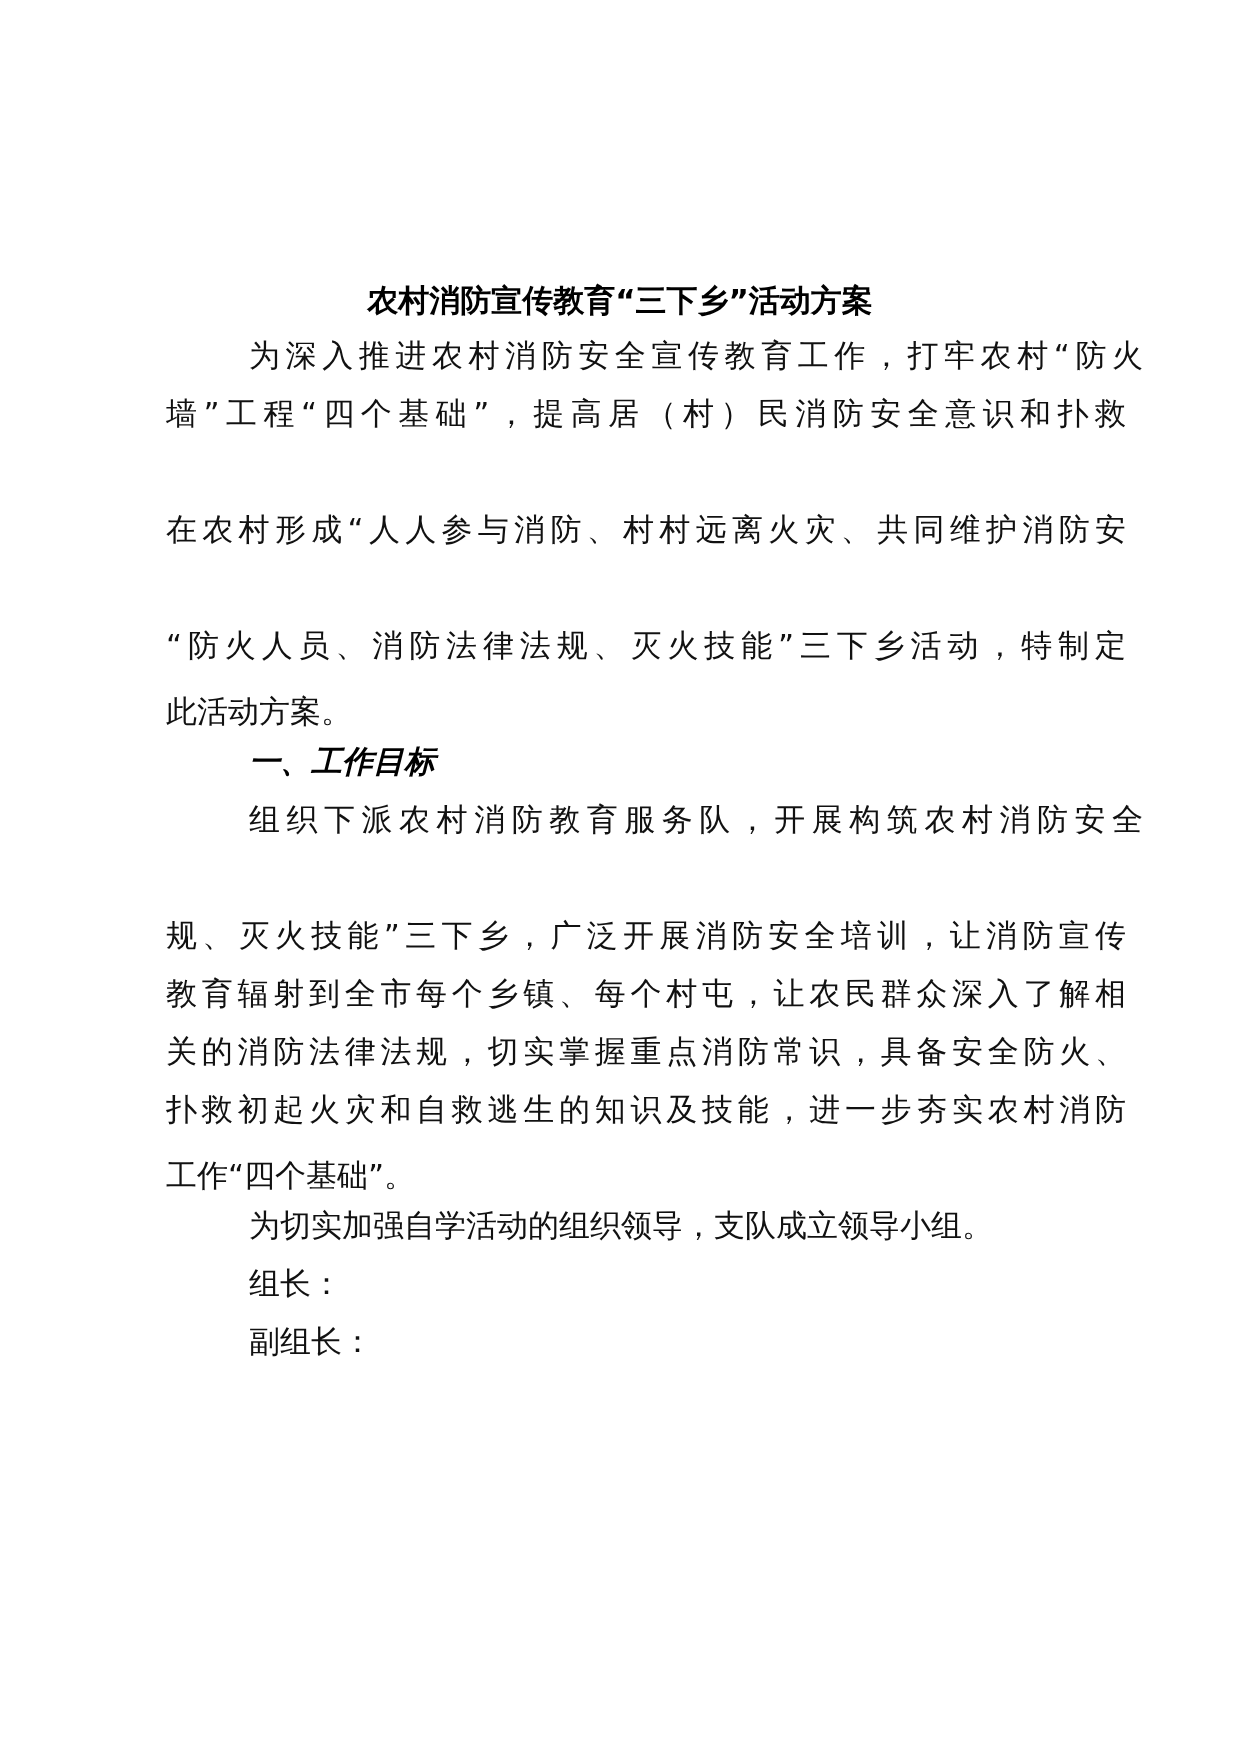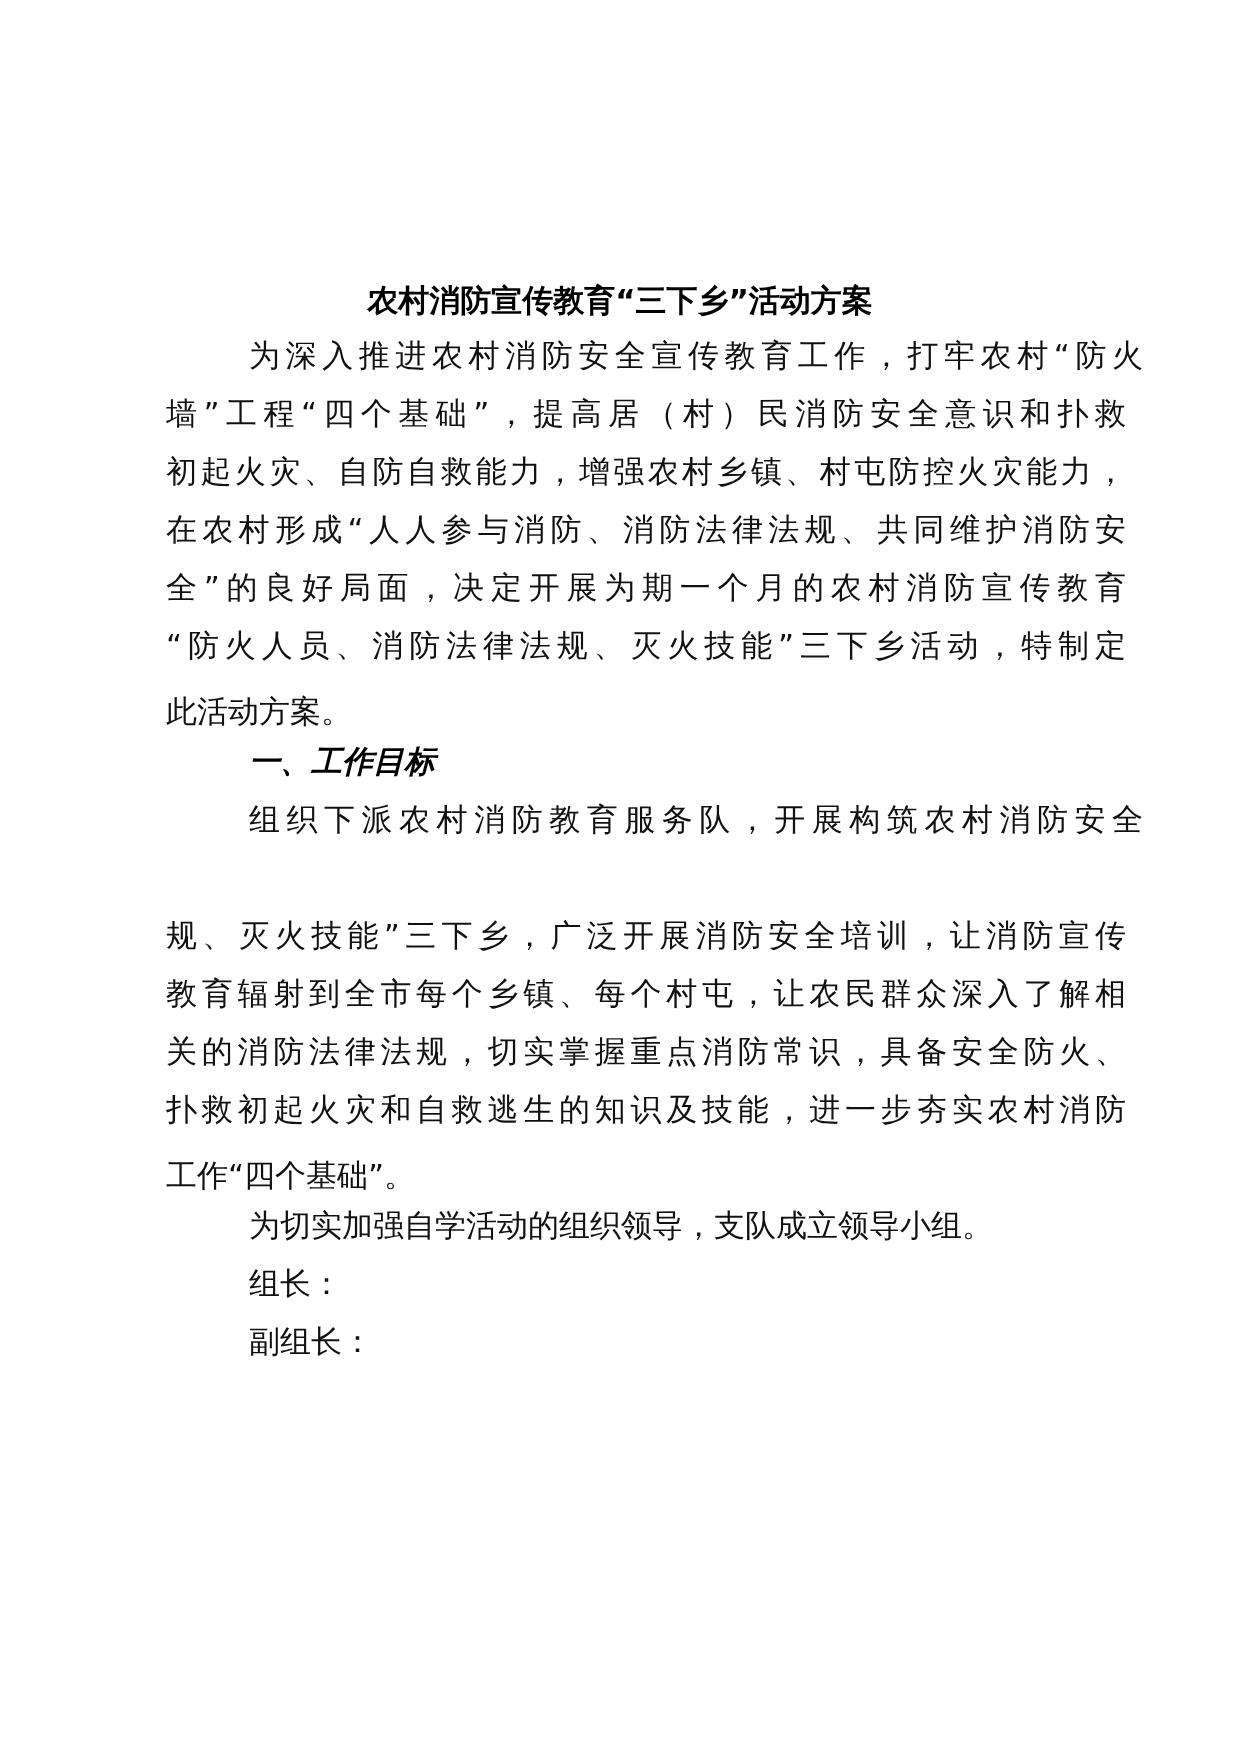--- a/index.html
+++ b/index.html
@@ -22,23 +22,21 @@
   .heading { font-weight: bold; color: #000; }
 </style>
 </head>
 <body>
 
 <div class="page">
   <div class="title">农村消防宣传教育“三下乡”活动方案</div>
 
   <div class="line indent" style="top:331px;">为深入推进农村消防安全宣传教育工作，打牢农村“防火</div>
   <div class="line" style="top:389px;">墙”工程“四个基础”，提高居（村）民消防安全意识和扑救</div>
-  <div class="line" style="top:447px;">初起火灾、自防自救能力，增强农村乡镇、村屯防控火灾能力，</div>
-  <div class="line" style="top:505px;">在农村形成“人人参与消防、消防法律法规、共同维护消防安</div>
-  <div class="line" style="top:563px;">全”的良好局面，决定开展为期一个月的农村消防宣传教育</div>
+  <div class="line" style="top:505px;">在农村形成“人人参与消防、村村远离火灾、共同维护消防安</div>
   <div class="line" style="top:621px;">“防火人员、消防法律法规、灭火技能”三下乡活动，特制定</div>
   <div class="line last" style="top:679px;">此活动方案。</div>
 
   <div class="line indent short heading" style="top:737px;font-style:italic;">一、工作目标</div>
 
   <div class="line indent" style="top:795px;">组织下派农村消防教育服务队，开展构筑农村消防安全</div>
   <div class="line" style="top:911px;">规、灭火技能”三下乡，广泛开展消防安全培训，让消防宣传</div>
   <div class="line" style="top:969px;">教育辐射到全市每个乡镇、每个村屯，让农民群众深入了解相</div>
   <div class="line" style="top:1027px;">关的消防法律法规，切实掌握重点消防常识，具备安全防火、</div>
   <div class="line" style="top:1085px;">扑救初起火灾和自救逃生的知识及技能，进一步夯实农村消防</div>

